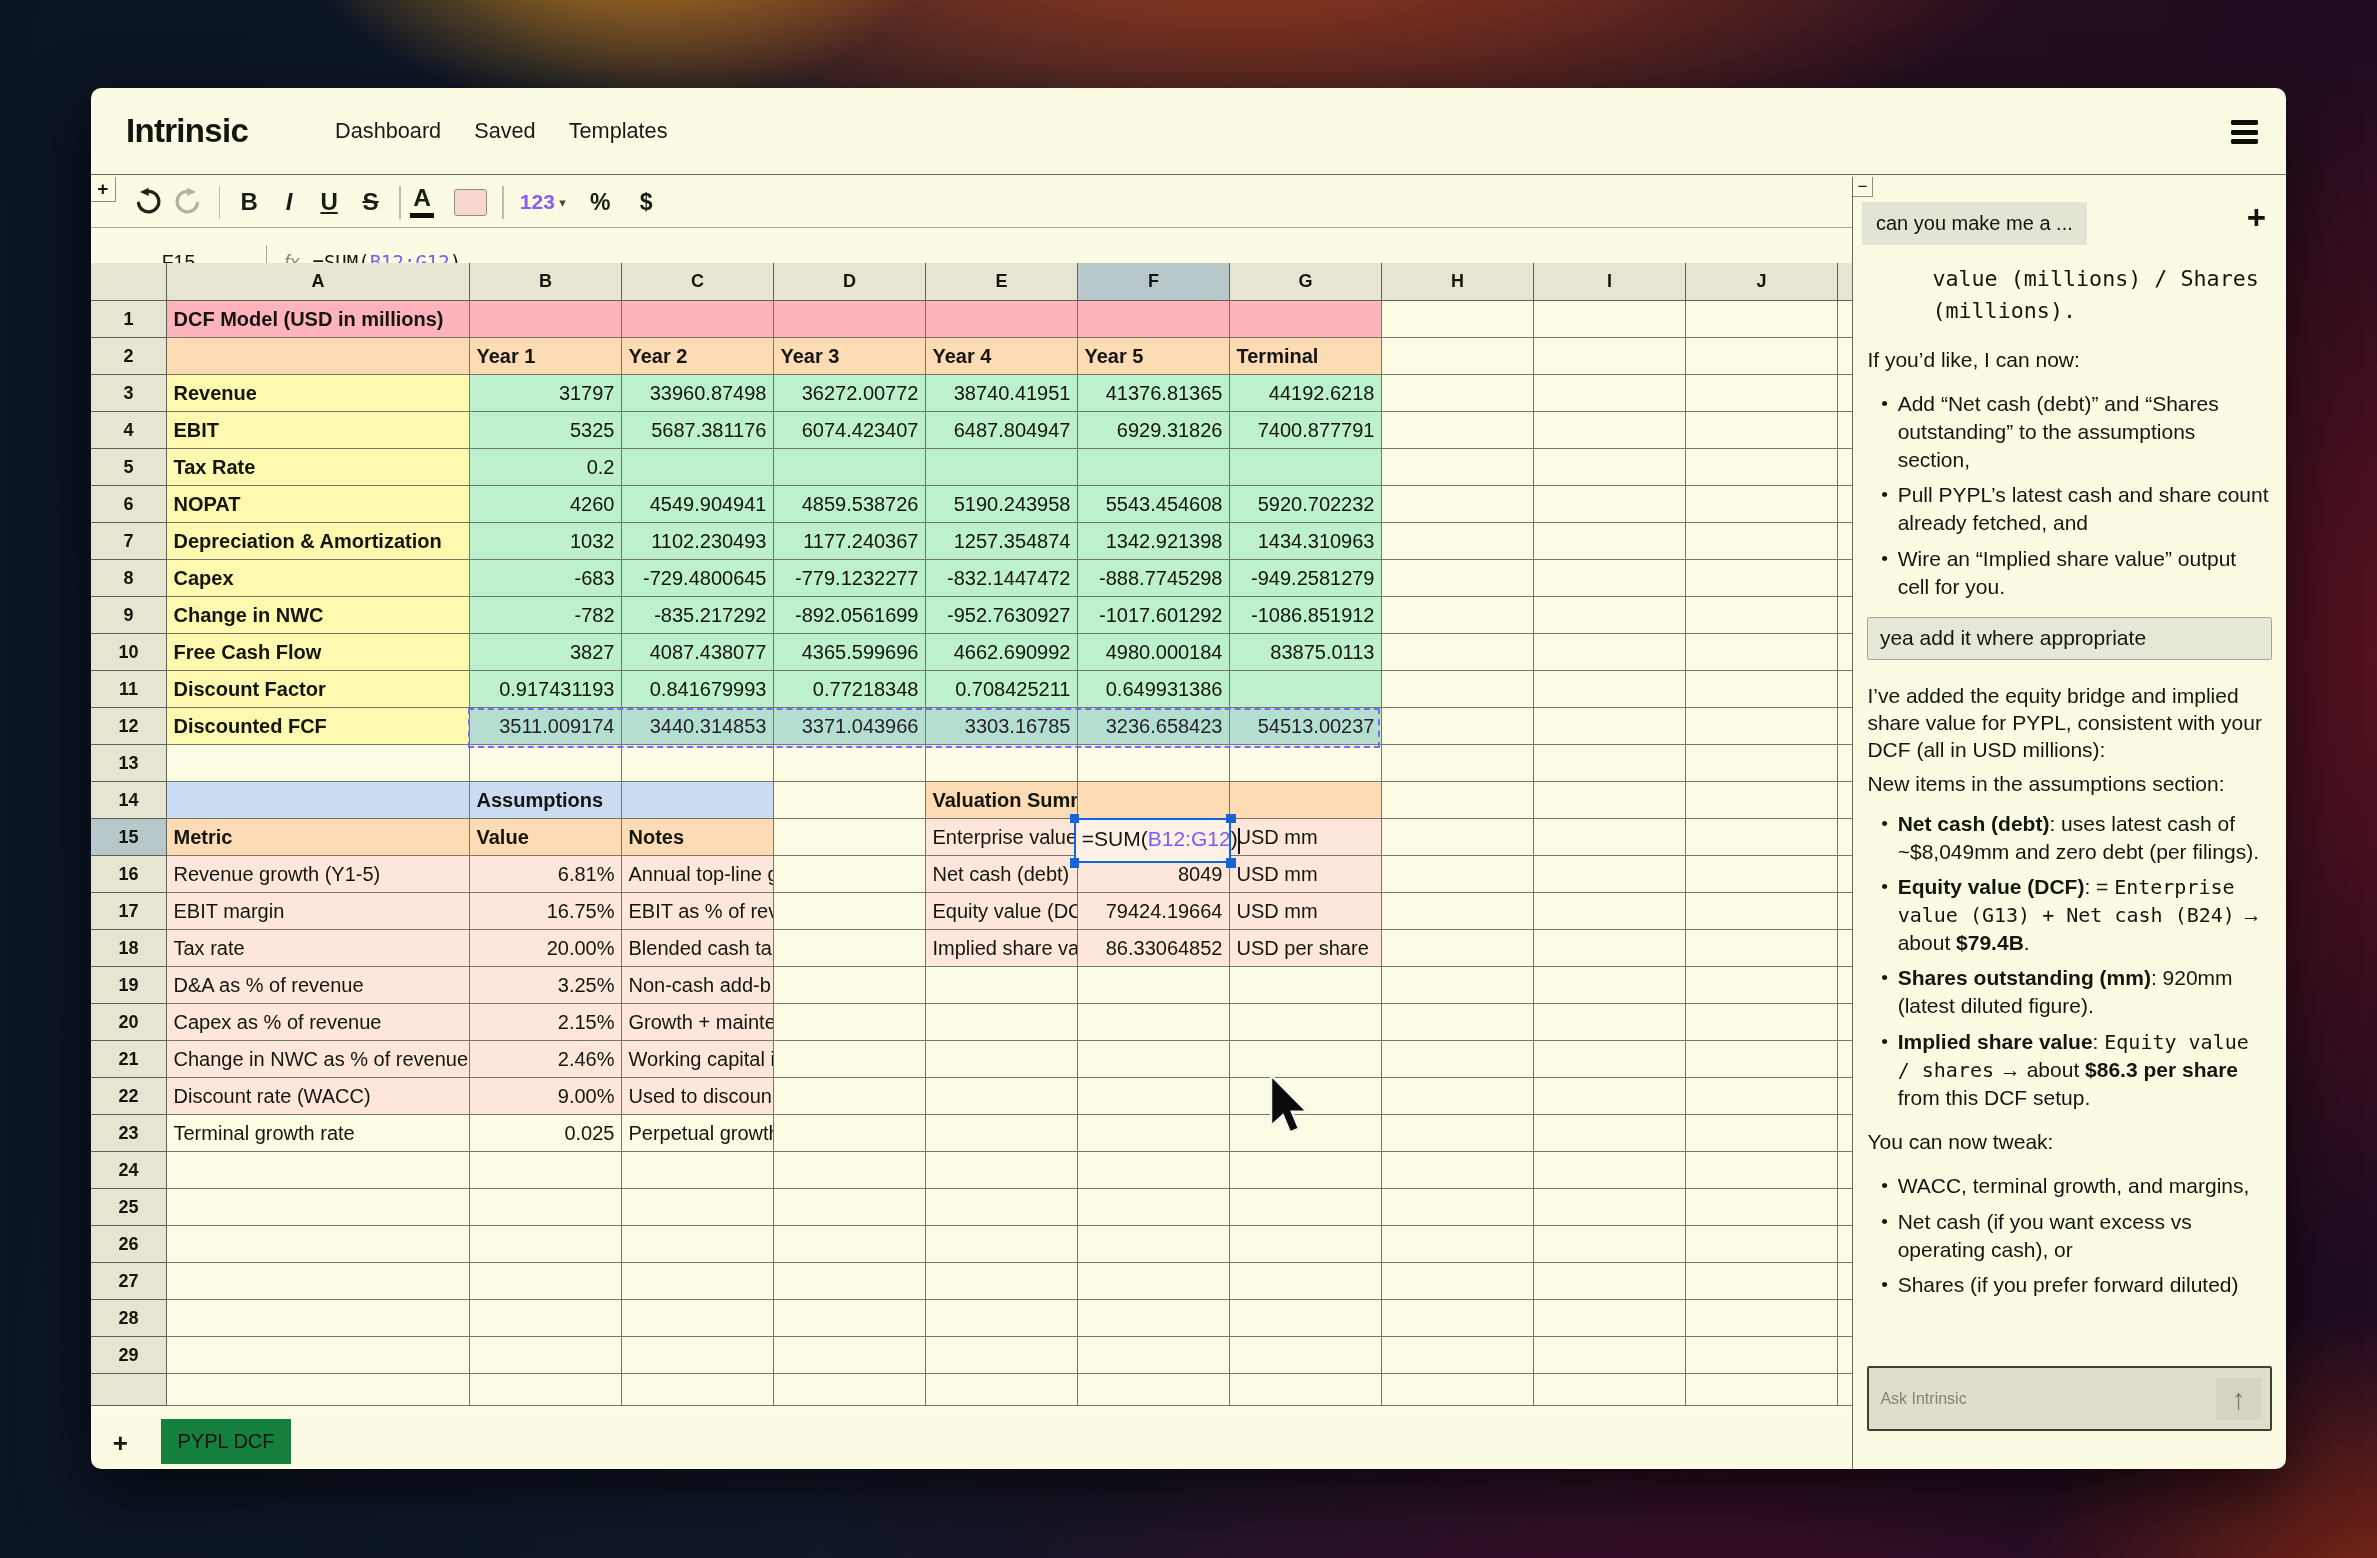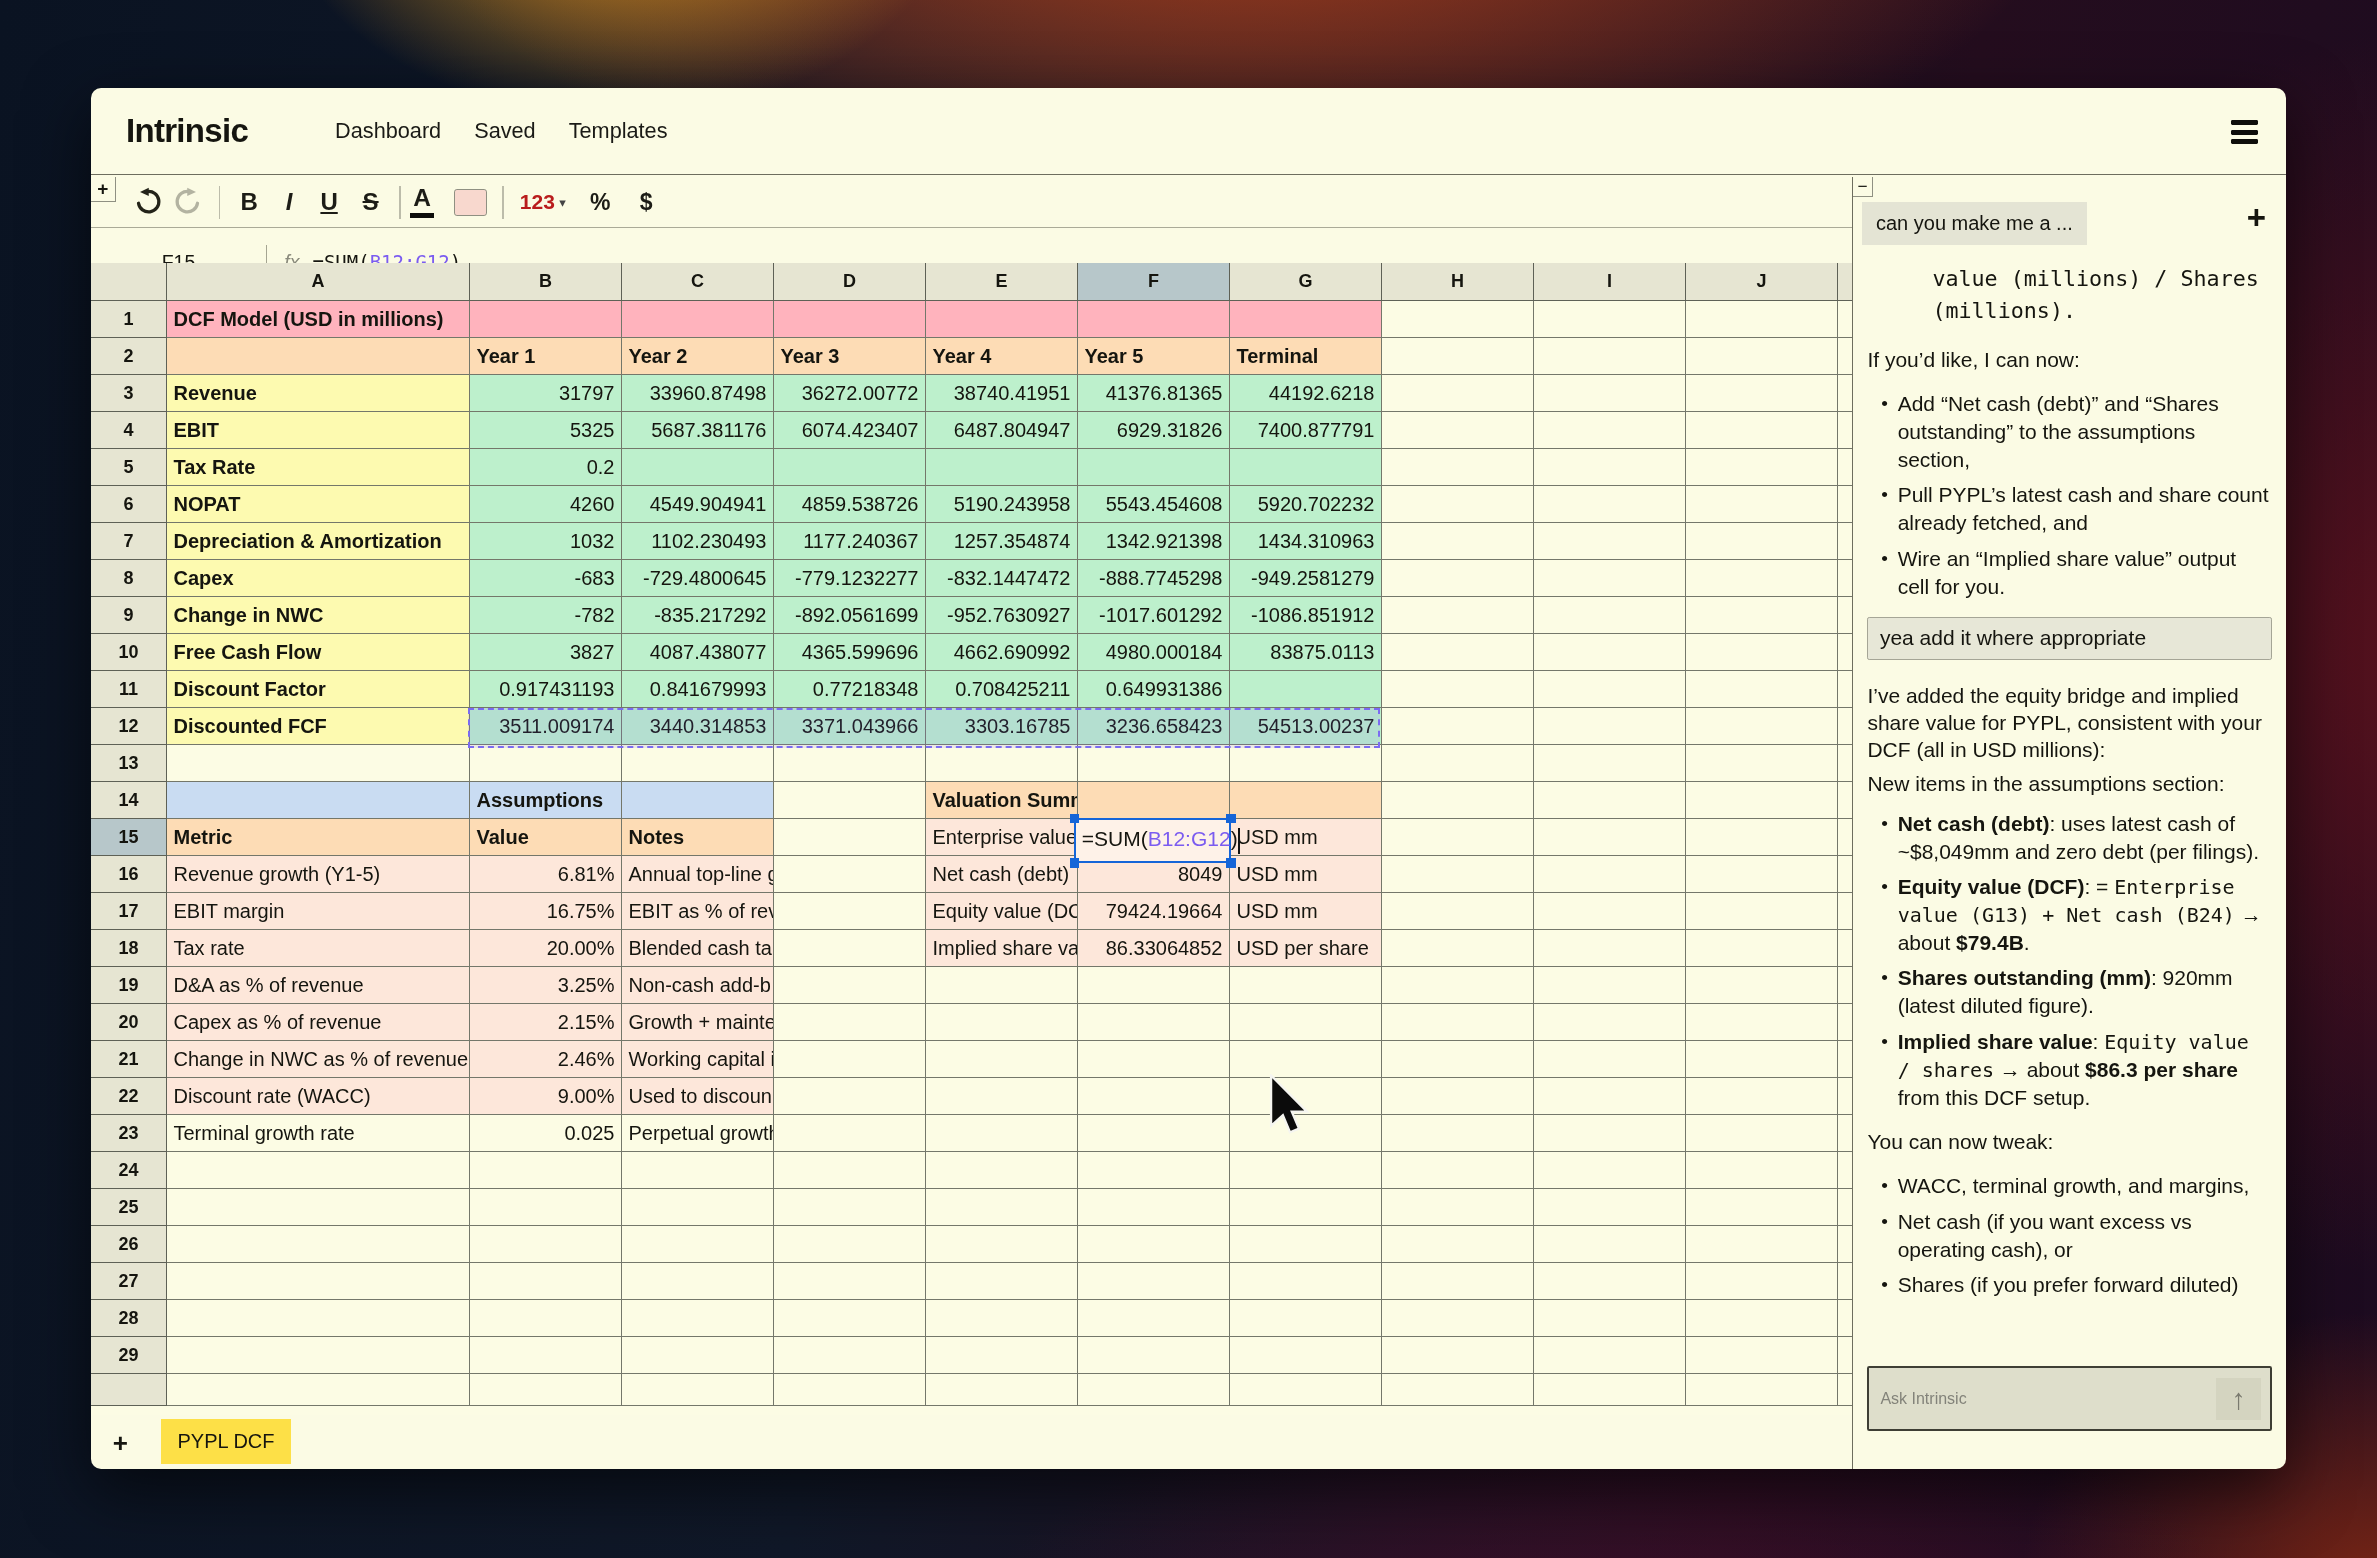--- a/index.html
+++ b/index.html
@@ -44,21 +44,21 @@
   #undo-btn { margin-left:42px; color:#232318; }
   #redo-btn { margin-left:10px; color:#b3b3a1; }
   #redo-btn svg { transform:scaleX(-1); }
   .tb-b { font-size:24px; font-weight:800; width:40px; }
   .tb-i { font-size:24px; font-style:italic; font-weight:600; width:40px; }
   .tb-u { font-size:24px; font-weight:700; text-decoration:underline; width:40px; }
   .tb-s { font-size:24px; font-weight:700; text-decoration:line-through; width:43px; }
   #textcolor-btn { font-size:24.5px; font-weight:800; width:43px; flex-direction:column; line-height:24.5px; }
   #textcolor-btn .bar { width:24.5px; height:5px; background:#0d0d0a; margin-top:2.2px; }
   #fill-swatch { width:33px; height:27px; background:#f8d8ce; border:1.4px solid #8f9082; border-radius:2.9px; margin:0 10px; }
-  #numfmt-btn { font-size:21px; font-weight:600; margin:0 4.3px 0 16px; color:#b91c1c; }
+  #numfmt-btn { font-size:21px; font-weight:600; margin:0 4.3px 0 16px; color:#8b5cf6; }
   #numfmt-caret { font-size:13px; color:#444; margin-right:11.5px; }
   .tb-pct, .tb-dollar { font-size:23px; font-weight:700; width:46px; }
   
   #formula-bar { position:absolute; left:0; top:68px; width:100%; height:35px;
     border-bottom:1.4px solid #aaaa97; display:flex; align-items:center; }
   #name-box { width:176px; height:100%; border-right:1.4px solid #a5a592;
     display:flex; align-items:center; justify-content:center; font-size:19.5px; }
   #fx-label { font-style:italic; font-size:19.5px; color:#8a8a7c; margin:0 13px 0 17.3px; }
   #formula-text { font-family:"DejaVu Sans Mono", monospace; font-size:19px; }
   .range-ref { color:#7b5cf0; }
@@ -85,21 +85,21 @@
     border:2.9px dashed #7b6bf2; background:rgba(123,107,242,.13); pointer-events:none; }
   #edit-box { position:absolute; left:983px; top:555px; width:157px; height:45px;
     background:#fef2e8; border:2.9px solid #1565d8; display:flex; align-items:center; padding-left:5.8px; }
   #edit-box .handle { position:absolute; width:9.4px; height:9.4px; background:#1565d8; }
   .h-tl{left:-6.5px;top:-6.5px}.h-tr{right:-6.5px;top:-6.5px}.h-bl{left:-6.5px;bottom:-6.5px}.h-br{right:-6.5px;bottom:-6.5px}
   #edit-formula { font-size:21px; white-space:nowrap; }
   #caret { display:inline-block; width:2.2px; height:26px; background:#111; vertical-align:middle; }
   
   #sheetbar { position:absolute; left:0; top:1238px; bottom:0; width:100%; }
   #add-sheet { position:absolute; left:21.7px; top:13px; font-size:26px; font-weight:700; }
-  #sheet-tab { position:absolute; left:70px; top:4.3px; width:130px; height:45px; background:#fde047;
+  #sheet-tab { position:absolute; left:70px; top:4.3px; width:130px; height:45px; background:#15803d;
     display:flex; align-items:center; justify-content:center; font-size:20px; }
   
   #collapse-box { position:absolute; left:0; top:0; width:20px; height:20px; z-index:3;
     border-right:1.4px solid #8f9082; border-bottom:1.4px solid #8f9082;
     display:flex; align-items:center; justify-content:center; font-size:17.3px; background:#fbfbe4; }
   #chat-scroll { position:absolute; inset:0; padding:24.5px 14.4px 0 14.4px; overflow:hidden; z-index:1; }
   #chat-tab { display:inline-block; background:#e4e4d4; padding:10px 14.4px; font-size:20px; max-width:238px;
     overflow:hidden; white-space:nowrap; margin-left:-5.8px; }
   #new-chat-btn { position:absolute; right:20px; top:21.7px; font-size:33px; font-weight:600; z-index:2; }
   .mono-block { font-family:"DejaVu Sans Mono", monospace; font-size:21.7px; line-height:32px;

